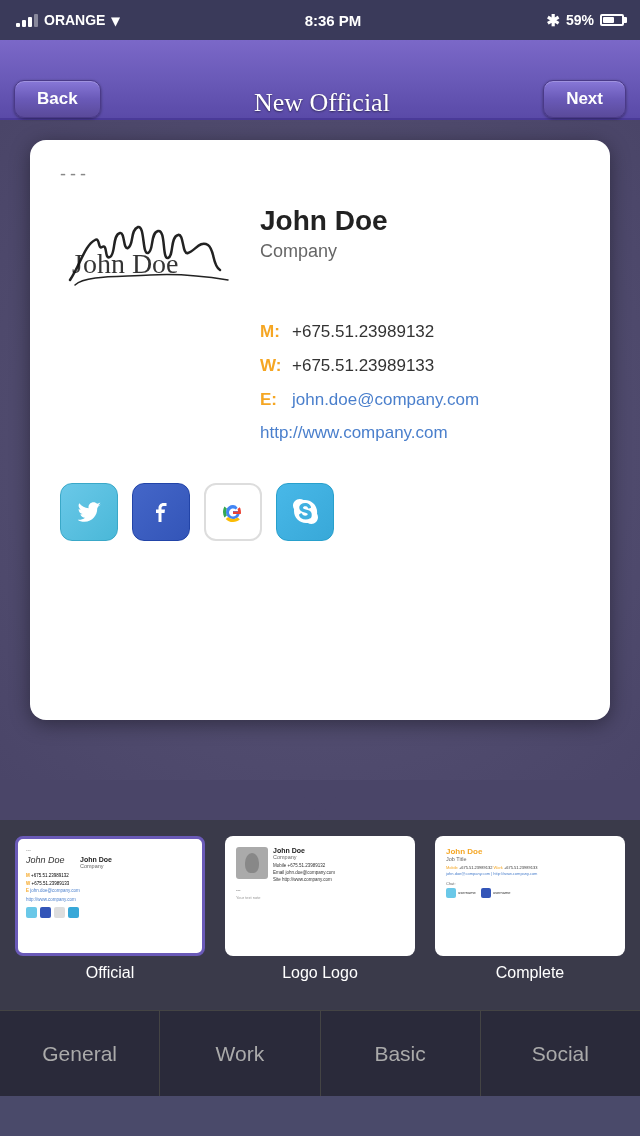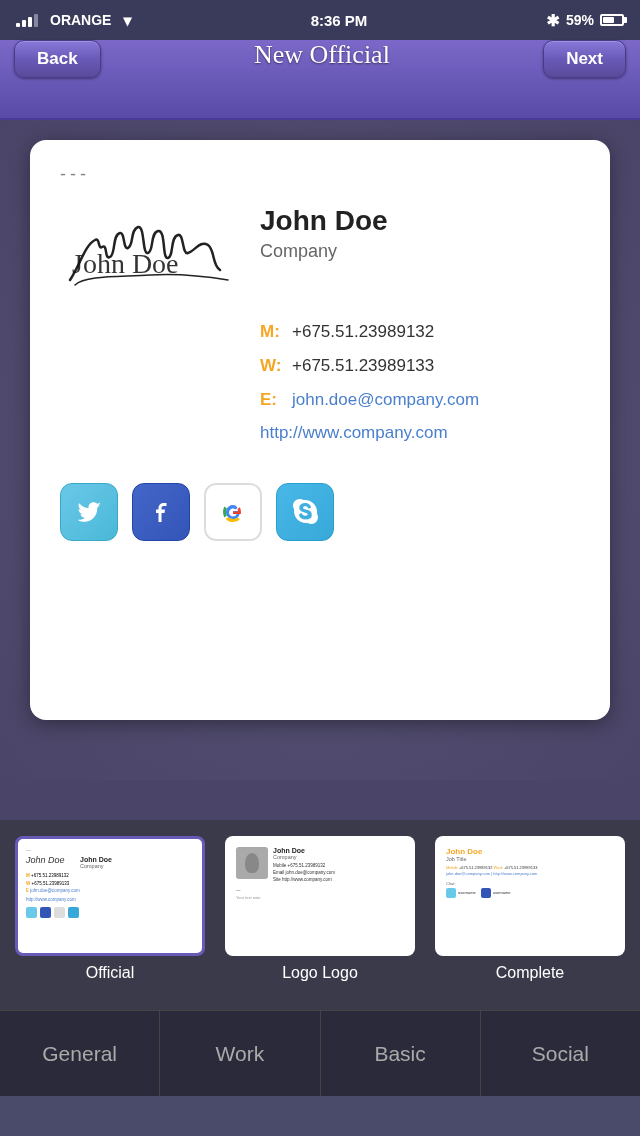--- a/index.html
+++ b/index.html
@@ -19,21 +19,21 @@
       height: 40px;
       background: #3a3a5a;
       display: flex;
       align-items: center;
       justify-content: space-between;
       padding: 0 16px;
       color: white;
       font-size: 14px;
       font-weight: 600;
     }
-    .status-left { display: flex; align-items: center; gap: 12px; }
+    .status-left { display: flex; align-items: center; gap: 6px; }
     .status-center { font-size: 15px; font-weight: 600; }
     .status-right { display: flex; align-items: center; gap: 6px; }
 
     
     .signal-bars { display: flex; align-items: flex-end; gap: 2px; }
     .signal-bars span {
       background: white;
       width: 4px;
       display: block;
       border-radius: 1px;
@@ -65,21 +65,21 @@
       width: 59%;
       border-radius: 1px;
     }
 
     
     .nav-bar {
       width: 100%;
       height: 80px;
       background: linear-gradient(180deg, #7b68c8 0%, #6a5ab8 50%, #5a4aa8 100%);
       display: flex;
-      align-items: flex-start;
+      align-items: flex-end;
       justify-content: space-between;
       padding: 0 14px;
       border-bottom: 2px solid #4a3a98;
     }
 
     .nav-button {
       background: linear-gradient(180deg, #8878d8 0%, #6a5ab8 50%, #5a4a9a 100%);
       border: 1px solid #4a3a88;
       border-radius: 10px;
       color: white;

